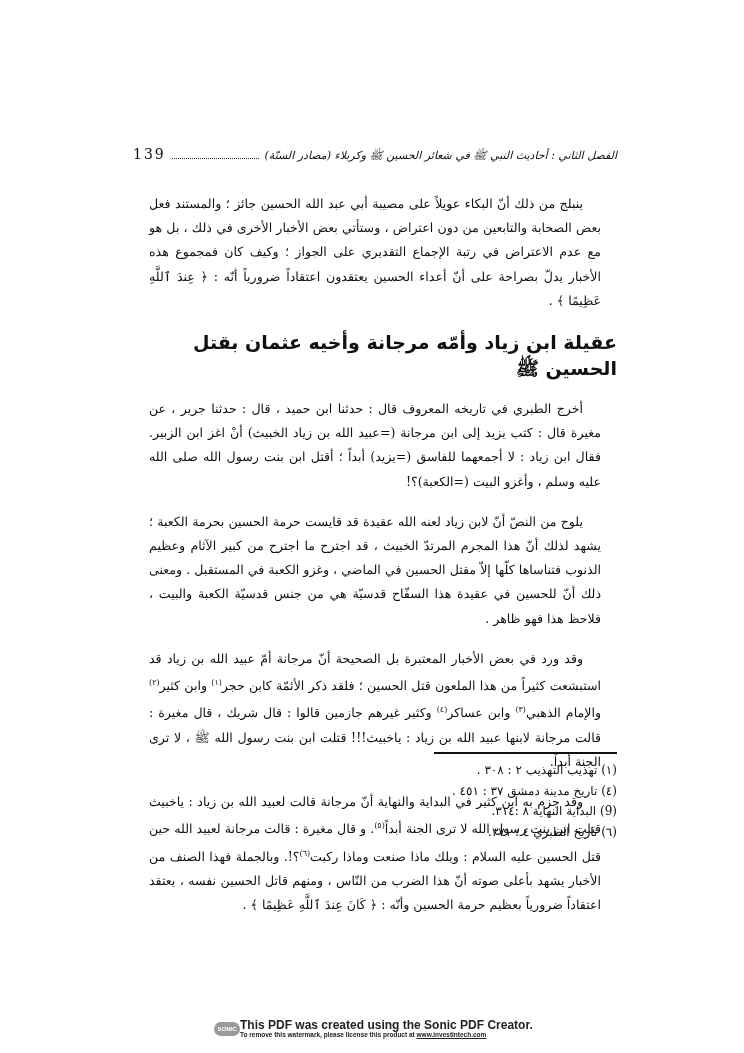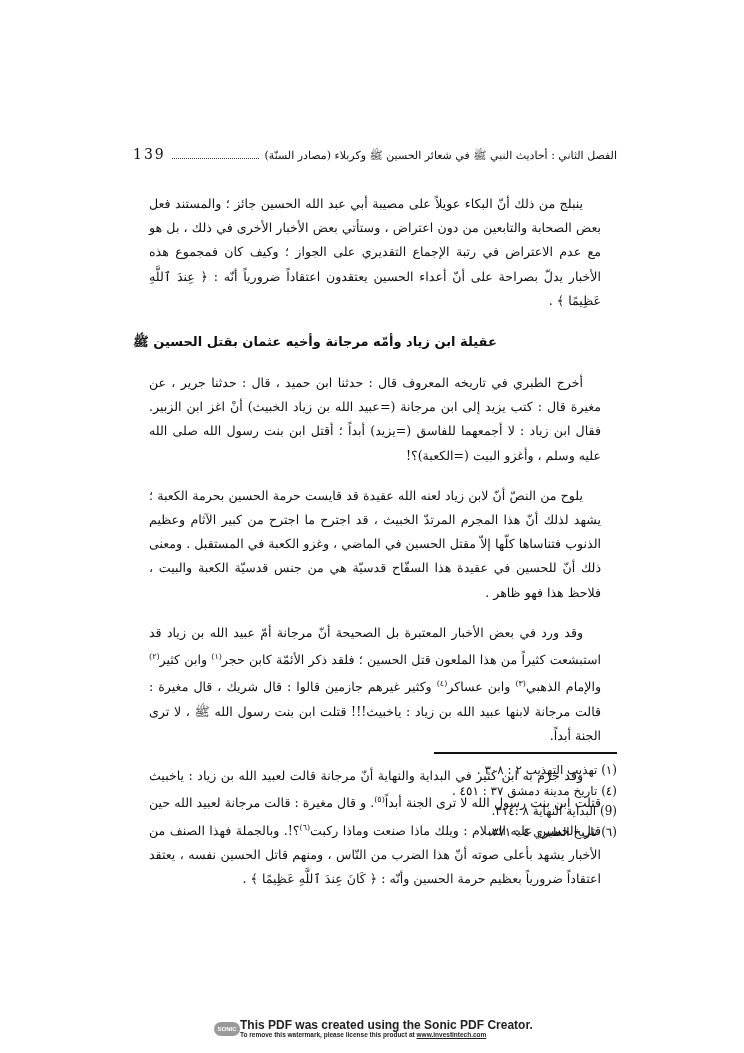--- a/index.html
+++ b/index.html
@@ -1,27 +1,27 @@
 <!DOCTYPE html>
 <html><head>
   <meta charset="utf-8">
   <style>
     html, body { margin: 0; padding: 0; background: #ffffff; }
     body { width: 744px; height: 1053px; position: relative; overflow: hidden;
            font-family: "DejaVu Serif", serif; color: #111; }
     .page { position: absolute; left: 0; top: 0; width: 744px; height: 1053px; }
     .header { position: absolute; left: 133px; top: 146px; width: 484px; height: 20px;
               display: flex; flex-direction: row-reverse; align-items: baseline; justify-content: space-between; }
-    .header-title { direction: rtl; font-size: 11px; white-space: nowrap; }
+    .header-title { direction: rtl; font-size: 11px; white-space: nowrap; font-style: italic; }
     .header-dots { flex: 1; margin: 0 6px; border-bottom: 1px dotted #333; height: 10px; }
     .page-num { font-size: 14px; letter-spacing: 2px; direction: rtl; }
     .content { position: absolute; left: 133px; top: 176px; width: 484px; direction: rtl; text-align: justify; }
     p.para { margin: 16px; font-size: 12.6px; line-height: 24.2px; text-indent: 18px; text-align-last: right; }
     p.para.gap { margin-top: 6px; }
-    .heading { font-family: "DejaVu Sans", sans-serif; font-weight: bold; font-size: 13px; text-align: left; margin: 4px 0 2px 0; line-height: 26px; }
+    .heading { font-family: "DejaVu Sans", sans-serif; font-weight: bold; font-size: 19px; text-align: right; margin: 4px 0 2px 0; line-height: 26px; }
     sup { font-size: 8px; }
     .footnote-rule { position: absolute; left: 434px; top: 752px; width: 183px; height: 0; border-top: 2px solid #111; }
     .footnotes { position: absolute; left: 330px; top: 760px; width: 287px; direction: rtl; }
     .footnote { font-size: 12px; line-height: 20.5px; text-align: right; }
     .watermark { position: absolute; left: 214px; top: 1019px; display: flex; align-items: center; }
     .wm-logo { width: 26px; height: 14px; border-radius: 7px; background: #9a9a9a; color: #fff;
                font-family: "Liberation Sans", sans-serif; font-size: 6px; font-weight: bold; text-align: center; line-height: 14px; }
     .wm-text { font-family: "Liberation Sans", sans-serif; color: #222; }
     .wm-line1 { font-size: 12px; font-weight: bold; line-height: 12px; }
     .wm-line2 { font-size: 6.5px; font-weight: bold; line-height: 8px; }

